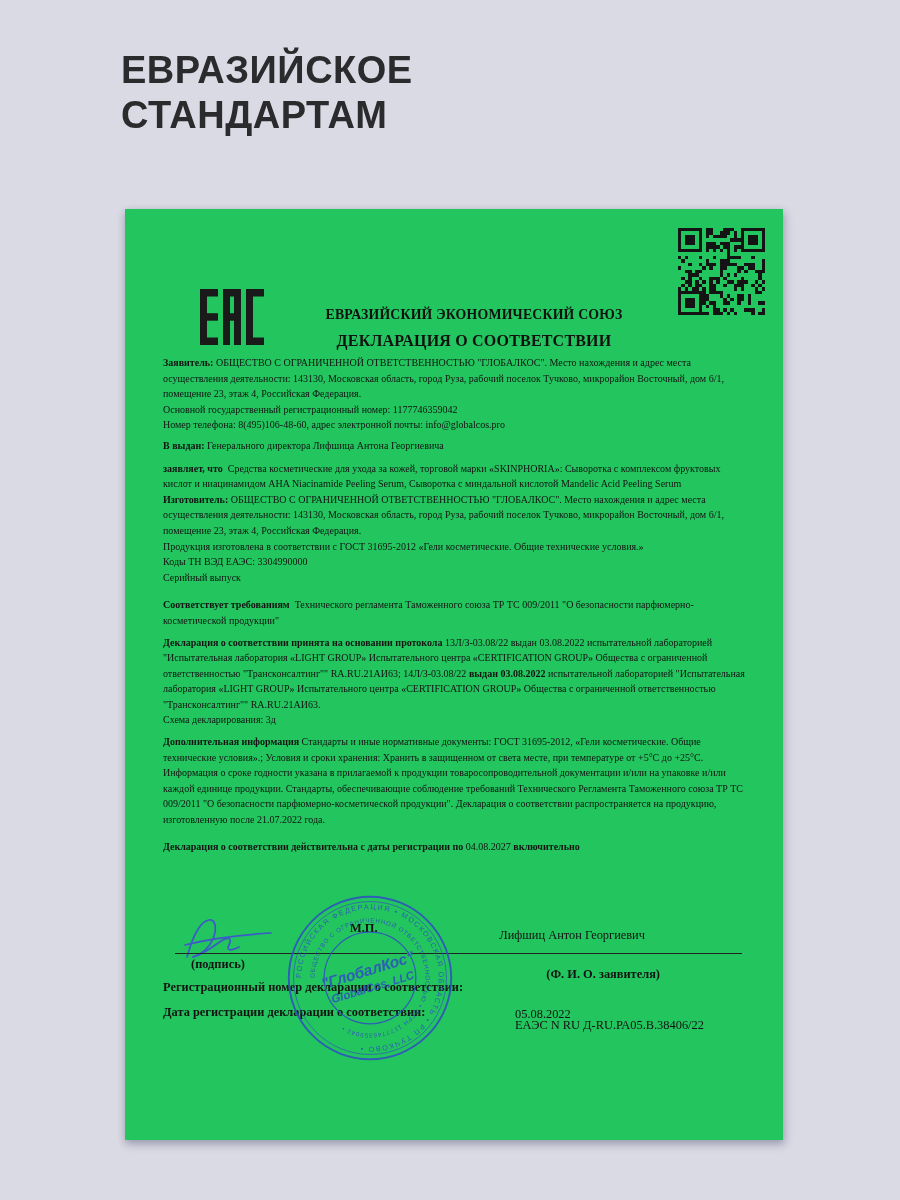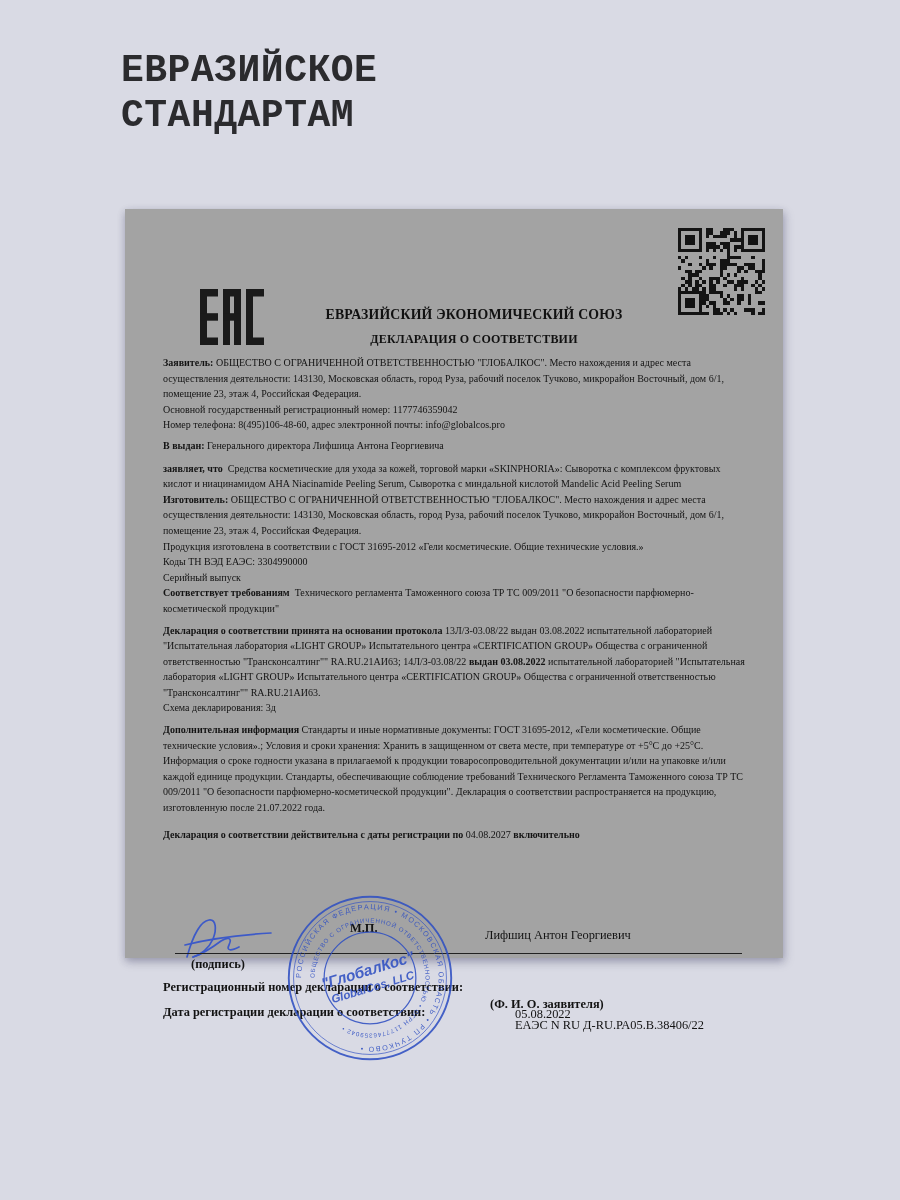--- a/index.html
+++ b/index.html
@@ -4,41 +4,41 @@
 <style>
   html,body{margin:0;padding:0;}
   body{
     width:900px;height:1200px;overflow:hidden;position:relative;
     background:#d9dae4;
     font-family:"Liberation Serif", serif;
     -webkit-font-smoothing:antialiased;
   }
   .banner{
     position:absolute;left:121px;top:48px;width:520px;
-    font-family:Liberation Mono, monospace;
+    font-family:Liberation Sans, sans-serif;
     font-size:38px;line-height:45px;font-weight:700;
     letter-spacing:.5px;color:#2b2b2e;
   }
   .paper{
-    position:absolute;left:125px;top:209px;width:658px;height:749px;
-    background:#a3a3a3;
+    position:absolute;left:125px;top:209px;width:658px;height:931px;
+    background:#22c55e;
     box-shadow:0 3px 7px rgba(45,45,85,.25), 2px 4px 10px rgba(45,45,85,.18);
   }
   .qr{
     position:absolute;right:18px;top:19px;width:87px;height:87px;
     display:grid;grid-template-columns:repeat(25,1fr);grid-template-rows:repeat(25,1fr);
   }
   .qm{background:#141414;}
   .eac{position:absolute;left:75px;top:80px;width:64px;height:56px;}
   .doc-header{
     position:absolute;left:40px;right:0;top:98px;text-align:center;
     font-weight:700;color:#111;
   }
   .doc-header .l1{font-size:13.8px;letter-spacing:.2px;}
-  .doc-header .l2{font-size:12px;margin-top:9px;letter-spacing:.2px;}
+  .doc-header .l2{font-size:16px;margin-top:9px;letter-spacing:.2px;}
   .body-text{
     position:absolute;left:38px;right:36px;top:146px;
     font-size:10px;line-height:15.6px;color:#131313;
   }
   .para{margin:0;white-space:pre-wrap;}
   .para b{font-weight:700;}
   .sig-area{position:absolute;left:0;top:0;width:658px;height:931px;font-size:12.4px;color:#131313;}
   .sig-line{position:absolute;height:0;border-top:1.4px solid #222;}
   .sig-label{position:absolute;font-weight:700;text-align:center;}
   .sig-value{position:absolute;font-weight:400;}
@@ -712,21 +712,21 @@
   <div class="body-text">
       <p class="para" style="margin-top: 0px;"><b>Заявитель:</b><span> ОБЩЕСТВО С ОГРАНИЧЕННОЙ ОТВЕТСТВЕННОСТЬЮ "ГЛОБАЛКОС". Место нахождения и адрес места осуществления деятельности: 143130, Московская область, город Руза, рабочий поселок Тучково, микрорайон Восточный, дом 6/1, помещение 23, этаж 4, Российская Федерация.
 Основной государственный регистрационный номер: 1177746359042
 Номер телефона: 8(495)106-48-60, адрес электронной почты: info@globalcos.pro</span></p>
       <p class="para" style="margin-top: 5px;"><b>В выдан:</b><span> Генерального директора Лифшица Антона Георгиевича</span></p>
       <p class="para" style="margin-top: 7px;"><b>заявляет, что</b><span>  Средства косметические для ухода за кожей, торговой марки «SKINPHORIA»: Сыворотка с комплексом фруктовых кислот и ниацинамидом AHA Niacinamide Peeling Serum, Сыворотка с миндальной кислотой Mandelic Acid Peeling Serum</span></p>
       <p class="para" style="margin-top: 0px;"><b>Изготовитель:</b><span> ОБЩЕСТВО С ОГРАНИЧЕННОЙ ОТВЕТСТВЕННОСТЬЮ "ГЛОБАЛКОС". Место нахождения и адрес места осуществления деятельности: 143130, Московская область, город Руза, рабочий поселок Тучково, микрорайон Восточный, дом 6/1, помещение 23, этаж 4, Российская Федерация.
 Продукция изготовлена в соответствии с ГОСТ 31695-2012 «Гели косметические. Общие технические условия.»
 Коды ТН ВЭД ЕАЭС: 3304990000
 Серийный выпуск</span></p>
-      <p class="para" style="margin-top: 0px;"><b>Соответствует требованиям</b><span>  Технического регламента Таможенного союза ТР ТС 009/2011 "О безопасности парфюмерно-косметической продукции"</span></p>
+      <p class="para" style="margin-top: 12px;"><b>Соответствует требованиям</b><span>  Технического регламента Таможенного союза ТР ТС 009/2011 "О безопасности парфюмерно-косметической продукции"</span></p>
       <p class="para" style="margin-top: 6px;"><b>Декларация о соответствии принята на основании протокола</b><span> 13Л/З-03.08/22 выдан 03.08.2022 испытательной лабораторией "Испытательная лаборатория «LIGHT GROUP» Испытательного центра «CERTIFICATION GROUP» Общества с ограниченной ответственностью "Трансконсалтинг"" RA.RU.21АИ63; 14Л/З-03.08/22 </span><b>выдан 03.08.2022</b><span> испытательной лабораторией "Испытательная лаборатория «LIGHT GROUP» Испытательного центра «CERTIFICATION GROUP» Общества с ограниченной ответственностью "Трансконсалтинг"" RA.RU.21АИ63.
 Схема декларирования: 3д</span></p>
       <p class="para" style="margin-top: 6px;"><b>Дополнительная информация</b><span> Стандарты и иные нормативные документы: ГОСТ 31695-2012, «Гели косметические. Общие технические условия».; Условия и сроки хранения: Хранить в защищенном от света месте, при температуре от +5°С до +25°С. Информация о сроке годности указана в прилагаемой к продукции товаросопроводительной документации и/или на упаковке и/или каждой единице продукции. Стандарты, обеспечивающие соблюдение требований Технического Регламента Таможенного союза ТР ТС 009/2011 "О безопасности парфюмерно-косметической продукции". Декларация о соответствии распространяется на продукцию, изготовленную после 21.07.2022 года.</span></p>
       <p class="para" style="margin-top: 11px;"><b>Декларация о соответствии действительна с даты регистрации по </b><span>04.08.2027</span><b> включительно</b></p>
     </div>
 
   <div class="sig-area">
 
     <svg class="signature-svg" width="92" height="46" viewBox="0 0 92 46">
       <g fill="none" stroke="#3d5ac8" stroke-width="1.7" stroke-linecap="round">
@@ -735,22 +735,22 @@
         <path d="M2,28 C25,22 55,18 88,16"></path>
       </g>
     </svg>
 
     <div class="sig-line" style="left:50px;top:744px;width:232px;"></div>
     <div class="sig-line" style="left:286px;top:744px;width:331px;"></div>
 
     <div class="sig-label" style="left:66px;top:748px;">(подпись)</div>
     <div class="sig-label" style="left:225px;top:712px;">М.П.</div>
 
-    <div class="sig-value" style="left:360px;top:719px;width:160px;text-align:left;">Лифшиц Антон Георгиевич</div>
-    <div class="sig-label" style="left:365px;top:788px;width:170px;text-align:left;">(Ф. И. О. заявителя)</div>
+    <div class="sig-value" style="left:360px;top:719px;width:160px;text-align:right;">Лифшиц Антон Георгиевич</div>
+    <div class="sig-label" style="left:365px;top:758px;width:170px;text-align:right;">(Ф. И. О. заявителя)</div>
 
     <div class="reg-row-label" style="top:771px;">Регистрационный номер декларации о соответствии:</div>
     <div class="reg-row-value" style="top:771px;margin-top:38px;">ЕАЭС N RU Д-RU.РА05.В.38406/22</div>
 
     <div class="reg-row-label" style="top:796px;">Дата регистрации декларации о соответствии:</div>
     <div class="reg-row-value" style="top:798px;text-align:center;">05.08.2022</div>
 
     <svg class="stamp" viewBox="0 0 180 180">
       <defs>
         <path id="arcOuter" d="M 90,90 m -72,0 a 72,72 0 1,1 144,0 a 72,72 0 1,1 -144,0"></path>

